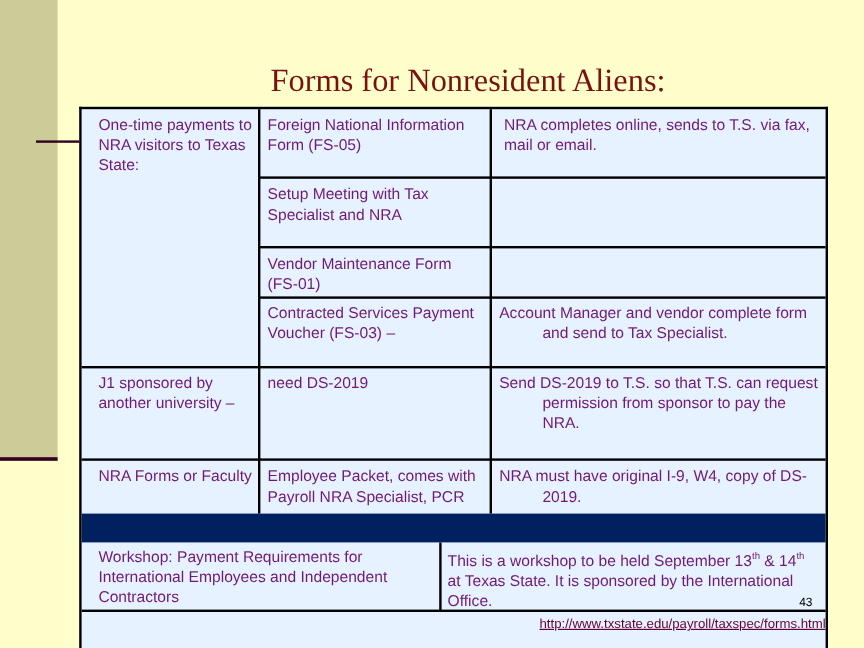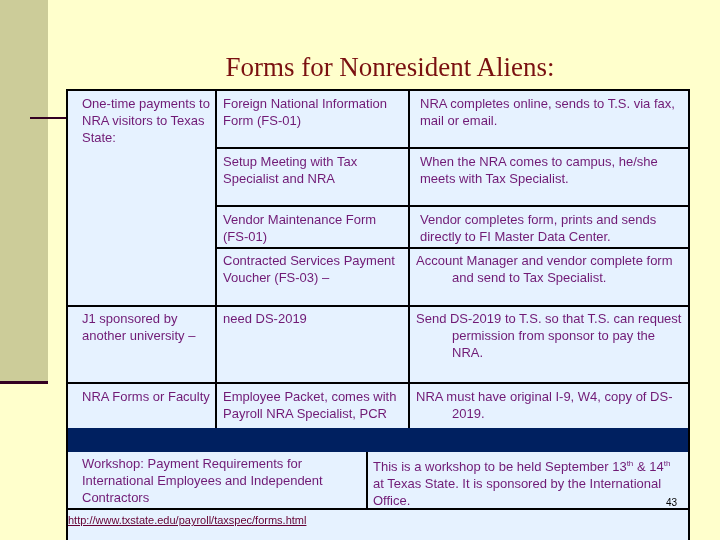--- a/index.html
+++ b/index.html
@@ -7,21 +7,21 @@
   .sidebar { position:absolute; left:0; top:0; width:48px; height:384px; background:#cccc99; }
   .sidebar-line { position:absolute; left:0; top:381px; width:48px; height:3px; background:#330022; }
   .connector { position:absolute; left:30px; top:117px; width:37px; height:2px; background:#330022; }
   .title { position:absolute; left:0; width:720px; top:52px; text-align:center; font-family:"Liberation Serif", serif; font-size:27px; color:#7a1010; margin-left:30px; }
   .tbl { position:absolute; left:66px; top:89px; width:624px; height:460px; border:2px solid #000; border-bottom:none; background:#e6f2ff; box-sizing:border-box; }
   .cell { position:absolute; font-size:13px; color:#701a75; line-height:17px; }
   .hline { position:absolute; height:2px; background:#000; }
   .vline { position:absolute; width:2px; background:#000; }
   .band { position:absolute; left:0; top:337px; width:620px; height:24px; background:#002060; }
   .hang { padding-left:36px; text-indent:-36px; }
-  .url { position:absolute; top:423px; left:0; width:620px; text-align:left; font-size:11px; color:#660033; text-decoration:underline; }
+  .url { position:absolute; top:423px; left:0; width:620px; text-align:right; font-size:11px; color:#660033; text-decoration:underline; }
   .pgnum { position:absolute; font-size:10px; color:#000; left:598px; top:406px; }
   sup { font-size:8px; }
 </style>
 </head>
 <body>
 
 <div class="sidebar"></div>
 <div class="sidebar-line"></div>
 <div class="connector"></div>
 <div class="title">Forms for Nonresident Aliens:</div>
@@ -34,28 +34,26 @@
   <div class="vline" style="left:298px;top:361px;height:58px;"></div>
 
   <div class="hline" style="left:147px;top:56px;width:473px;"></div>
   <div class="hline" style="left:147px;top:114px;width:473px;"></div>
   <div class="hline" style="left:147px;top:156px;width:473px;"></div>
   <div class="hline" style="left:0;top:214px;width:620px;"></div>
   <div class="hline" style="left:0;top:291px;width:620px;"></div>
   <div class="hline" style="left:0;top:417px;width:620px;"></div>
 
   <div class="cell" style="left:14px;top:4px;width:128px;">One-time payments to NRA visitors to Texas State:</div>
-  <div class="cell" style="left:155px;top:4px;width:180px;">Foreign National Information Form (FS-01)</div>
+  <div class="cell" style="left:155px;top:4px;width:180px;">Foreign National Information Form (FS-05)</div>
   <div class="cell" style="left:352px;top:4px;width:262px;">NRA completes online, sends to T.S. via fax, mail or email.</div>
 
   <div class="cell" style="left:155px;top:62px;width:180px;">Setup Meeting with Tax Specialist and NRA</div>
-  <div class="cell" style="left:352px;top:62px;width:262px;">When the NRA comes to campus, he/she meets with Tax Specialist.</div>
 
   <div class="cell" style="left:155px;top:120px;width:180px;">Vendor Maintenance Form (FS-01)</div>
-  <div class="cell" style="left:352px;top:120px;width:262px;">Vendor completes form, prints and sends directly to FI Master Data Center.</div>
 
   <div class="cell" style="left:155px;top:161px;width:185px;">Contracted Services Payment Voucher (FS-03) –</div>
   <div class="cell hang" style="left:348px;top:161px;width:230px;">Account Manager and vendor complete form and send to Tax Specialist.</div>
 
   <div class="cell" style="left:14px;top:219px;width:130px;">J1 sponsored by another university –</div>
   <div class="cell" style="left:155px;top:219px;width:180px;">need DS-2019</div>
   <div class="cell hang" style="left:348px;top:219px;width:230px;">Send DS-2019 to T.S. so that T.S. can request permission from sponsor to pay the NRA.</div>
 
   <div class="cell" style="left:14px;top:297px;width:135px;white-space:nowrap;">NRA Forms or Faculty</div>
   <div class="cell" style="left:155px;top:297px;width:185px;">Employee Packet, comes with Payroll NRA Specialist, PCR</div>

